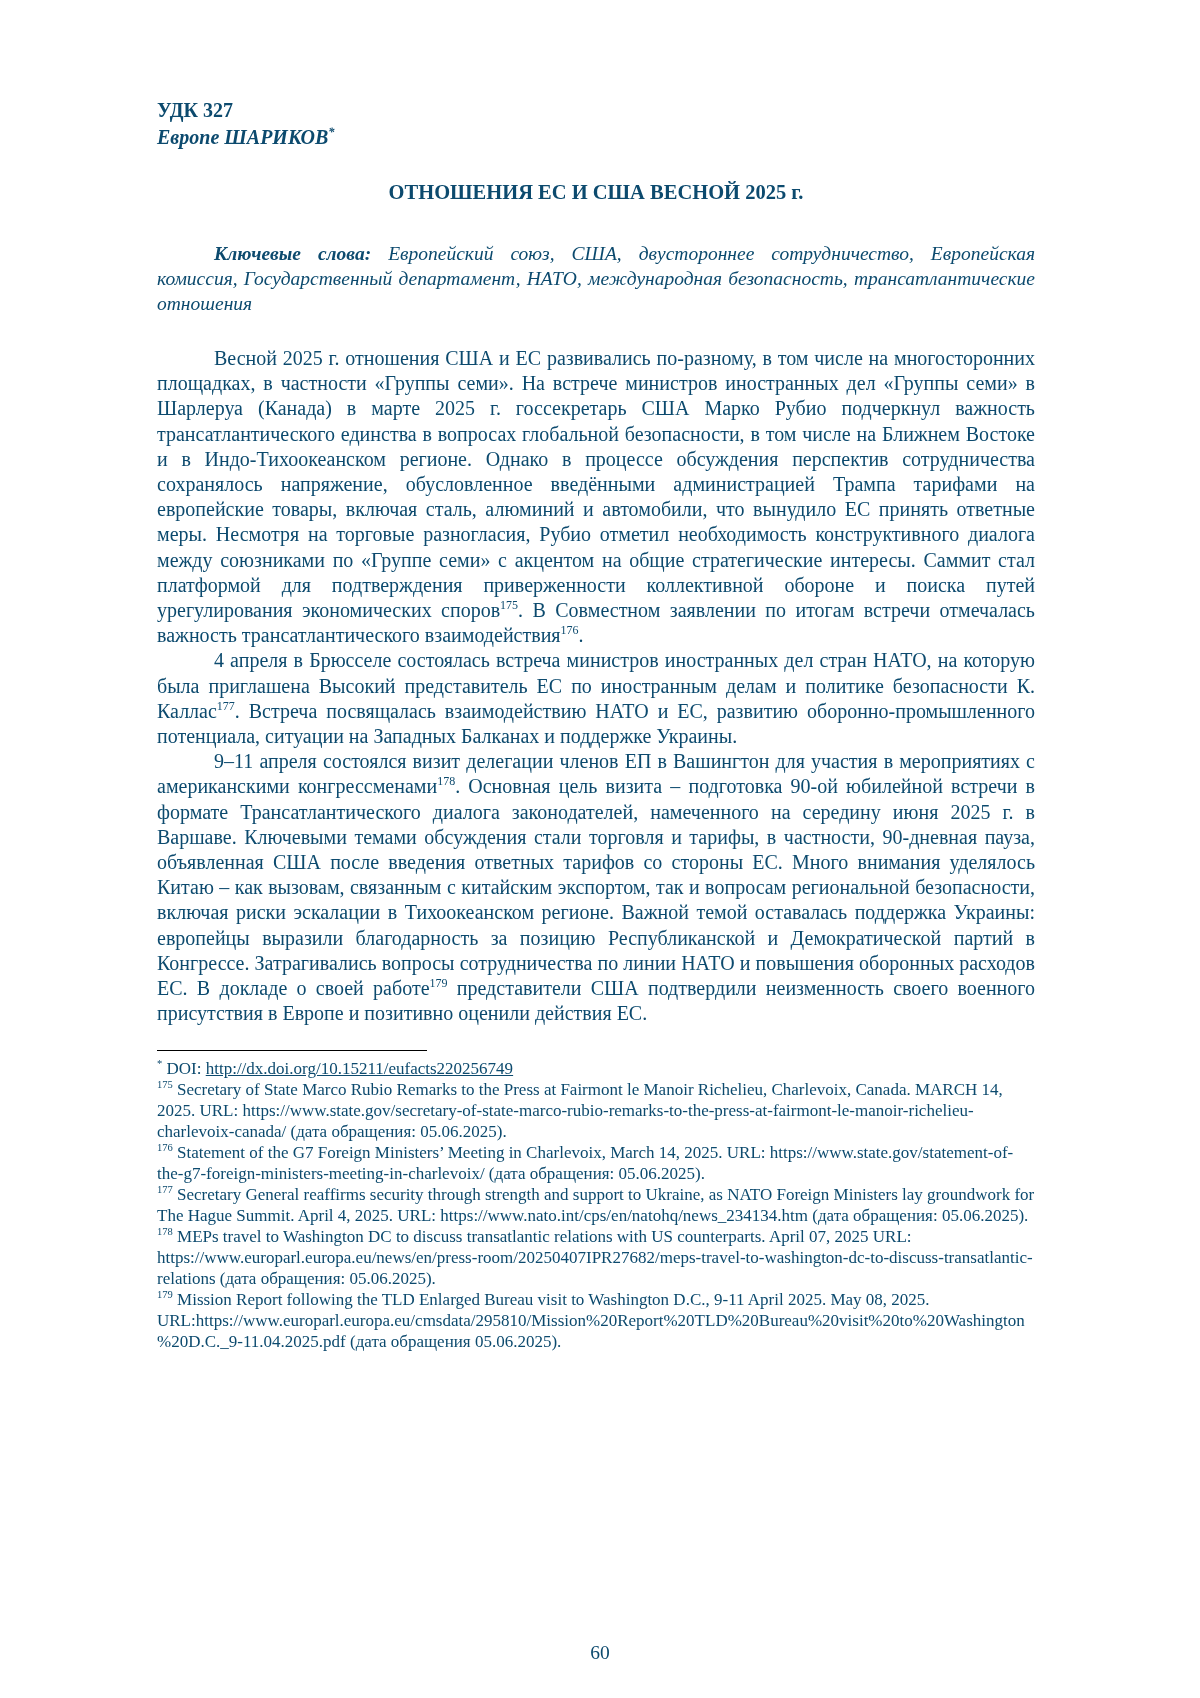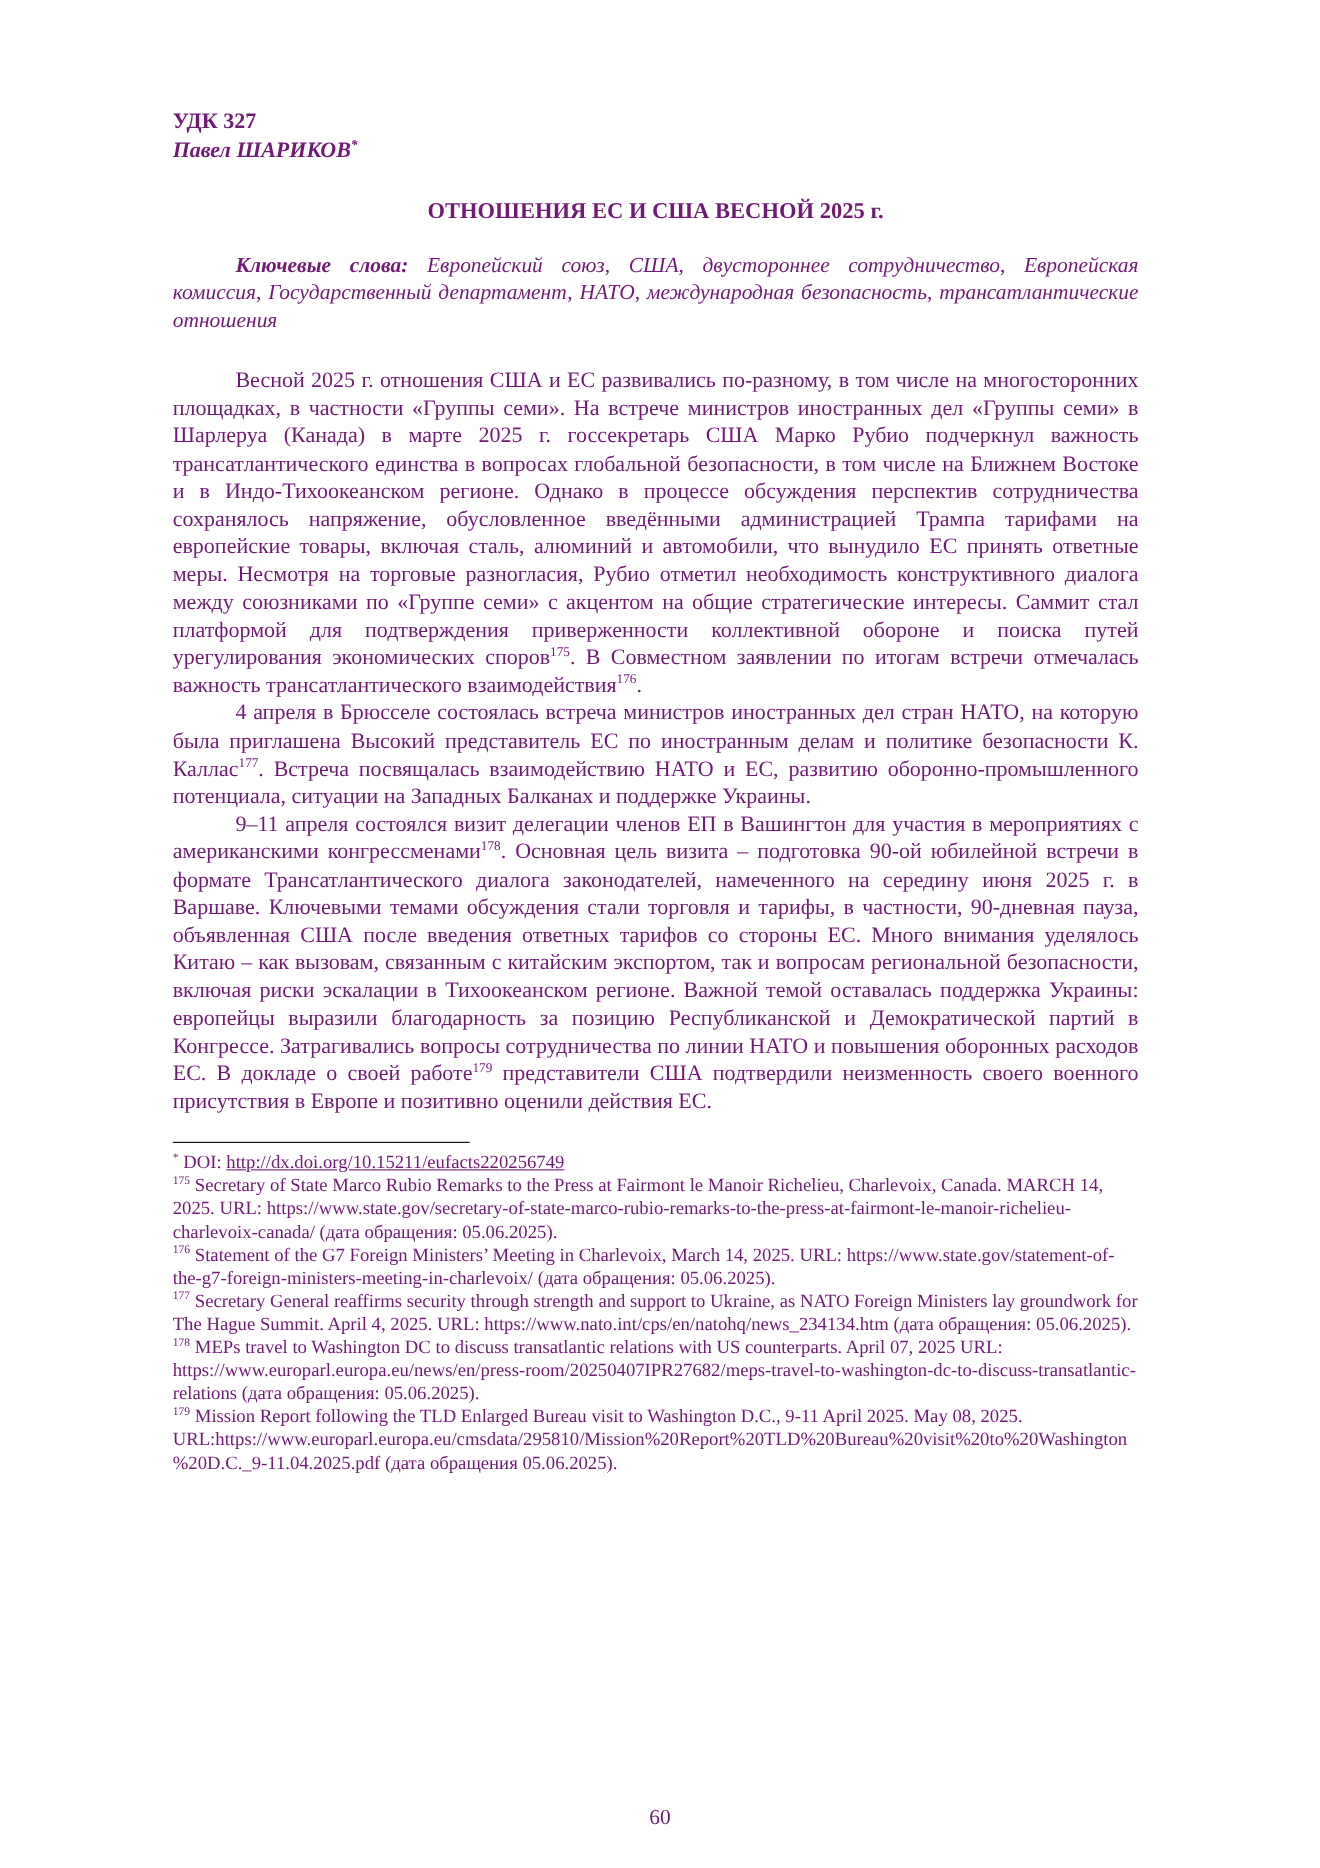--- a/index.html
+++ b/index.html
@@ -2,21 +2,21 @@
 <html><head>
 <meta charset="utf-8">
 <style>
   * { margin: 0; padding: 0; box-sizing: border-box; }
   html, body { background: #ffffff; }
   .page {
     position: relative;
     width: 1200px;
     height: 1698px;
     background: #ffffff;
-    color: #701a75;
+    color: #0c4a6e;
     font-family: "Liberation Serif", "DejaVu Serif", serif;
     padding: 98px 165px 0 157px;
     overflow: hidden;
   }
   .udc {
     font-size: 20px;
     font-weight: bold;
     line-height: 25px;
   }
   .author {
@@ -32,21 +32,21 @@
     line-height: 0;
   }
   .title {
     margin-top: 30px;
     text-align: center;
     font-size: 20.5px;
     font-weight: bold;
     line-height: 25px;
   }
   .keywords {
-    margin-top: 24px;
+    margin-top: 36px;
     font-size: 19.5px;
     font-style: italic;
     line-height: 25px;
     text-align: justify;
     text-indent: 57px;
   }
   .keywords .kw-label { font-weight: bold; }
   .body-wrap { margin-top: 30px; }
   .body-para {
     font-size: 20px;
@@ -93,21 +93,21 @@
     font-size: 19.5px;
   }
 </style>
 </head>
 <body>
 
 <div class="page">
 
   <div class="udc">УДК 327</div>
 
-  <div class="author"><span>Павел ШАРИКОВ</span><sup>*</sup></div>
+  <div class="author"><span>Европе ШАРИКОВ</span><sup>*</sup></div>
 
   <h1 class="title">ОТНОШЕНИЯ ЕС И США ВЕСНОЙ 2025 г.</h1>
 
   <p class="keywords"><span class="kw-label">Ключевые слова:</span> <span>Европейский союз, США, двустороннее сотрудничество, Европейская комиссия, Государственный департамент, НАТО, международная безопасность, трансатлантические отношения</span></p>
 
   <div class="body-wrap" id="body-paragraphs">
       <p class="body-para">Весной 2025 г. отношения США и ЕС развивались по-разному, в том числе на многосторонних площадках, в частности «Группы семи». На встрече министров иностранных дел «Группы семи» в Шарлеруа (Канада) в марте 2025 г. госсекретарь США Марко Рубио подчеркнул важность трансатлантического единства в вопросах глобальной безопасности, в том числе на Ближнем Востоке и в Индо-Тихоокеанском регионе. Однако в процессе обсуждения перспектив сотрудничества сохранялось напряжение, обусловленное введёнными администрацией Трампа тарифами на европейские товары, включая сталь, алюминий и автомобили, что вынудило ЕС принять ответные меры. Несмотря на торговые разногласия, Рубио отметил необходимость конструктивного диалога между союзниками по «Группе семи» с акцентом на общие стратегические интересы. Саммит стал платформой для подтверждения приверженности коллективной обороне и поиска путей урегулирования экономических споров<sup>175</sup>. В Совместном заявлении по итогам встречи отмечалась важность трансатлантического взаимодействия<sup>176</sup>.</p>
       <p class="body-para">4 апреля в Брюсселе состоялась встреча министров иностранных дел стран НАТО, на которую была приглашена Высокий представитель ЕС по иностранным делам и политике безопасности К. Каллас<sup>177</sup>. Встреча посвящалась взаимодействию НАТО и ЕС, развитию оборонно-промышленного потенциала, ситуации на Западных Балканах и поддержке Украины.</p>
       <p class="body-para">9–11 апреля состоялся визит делегации членов ЕП в Вашингтон для участия в мероприятиях с американскими конгрессменами<sup>178</sup>. Основная цель визита – подготовка 90-ой юбилейной встречи в формате Трансатлантического диалога законодателей, намеченного на середину июня 2025 г. в Варшаве. Ключевыми темами обсуждения стали торговля и тарифы, в частности, 90-дневная пауза, объявленная США после введения ответных тарифов со стороны ЕС. Много внимания уделялось Китаю – как вызовам, связанным с китайским экспортом, так и вопросам региональной безопасности, включая риски эскалации в Тихоокеанском регионе. Важной темой оставалась поддержка Украины: европейцы выразили благодарность за позицию Республиканской и Демократической партий в Конгрессе. Затрагивались вопросы сотрудничества по линии НАТО и повышения оборонных расходов ЕС. В докладе о своей работе<sup>179</sup> представители США подтвердили неизменность своего военного присутствия в Европе и позитивно оценили действия ЕС.</p>
     </div>

